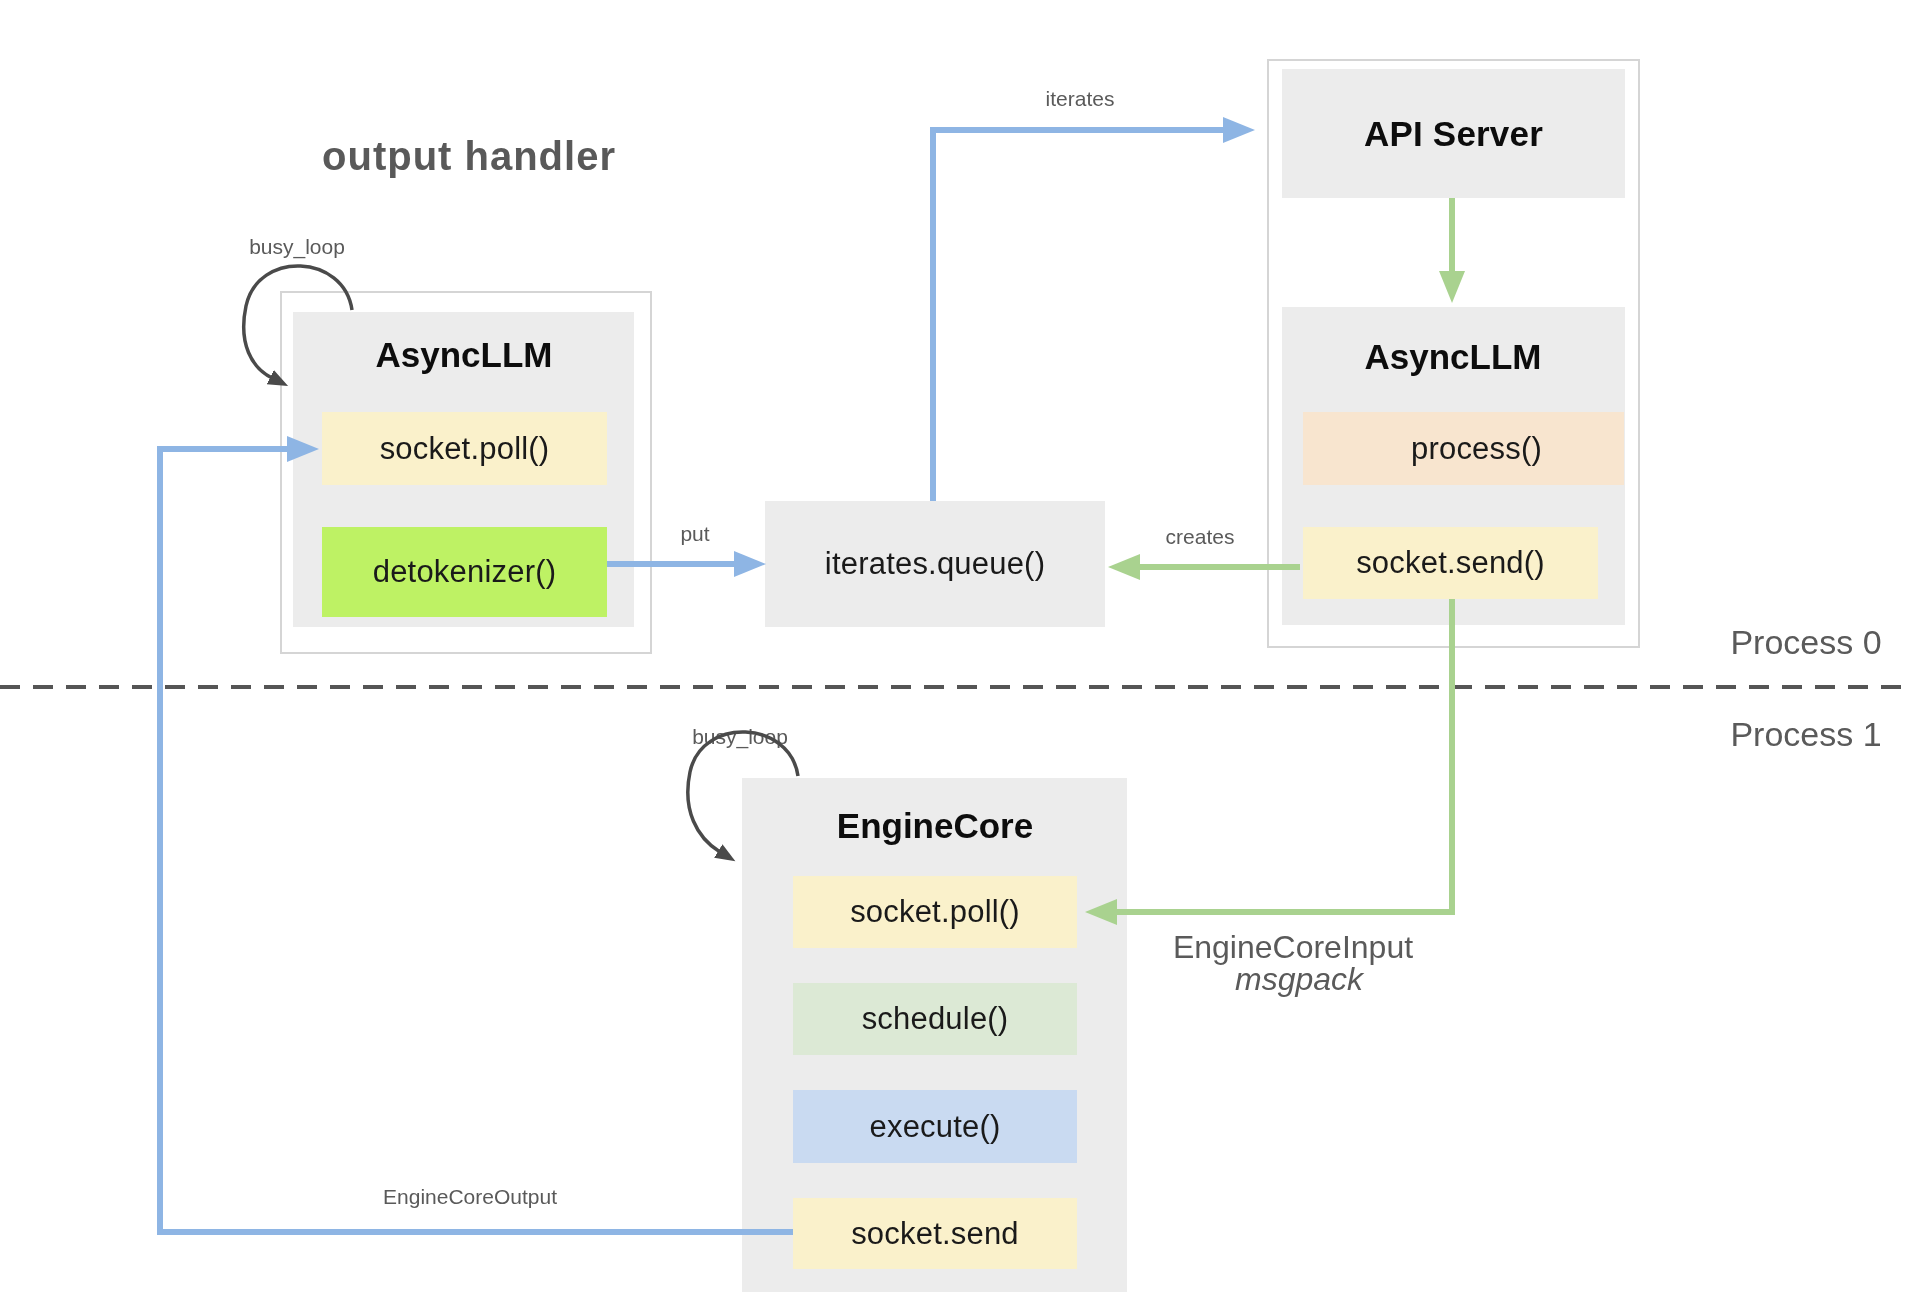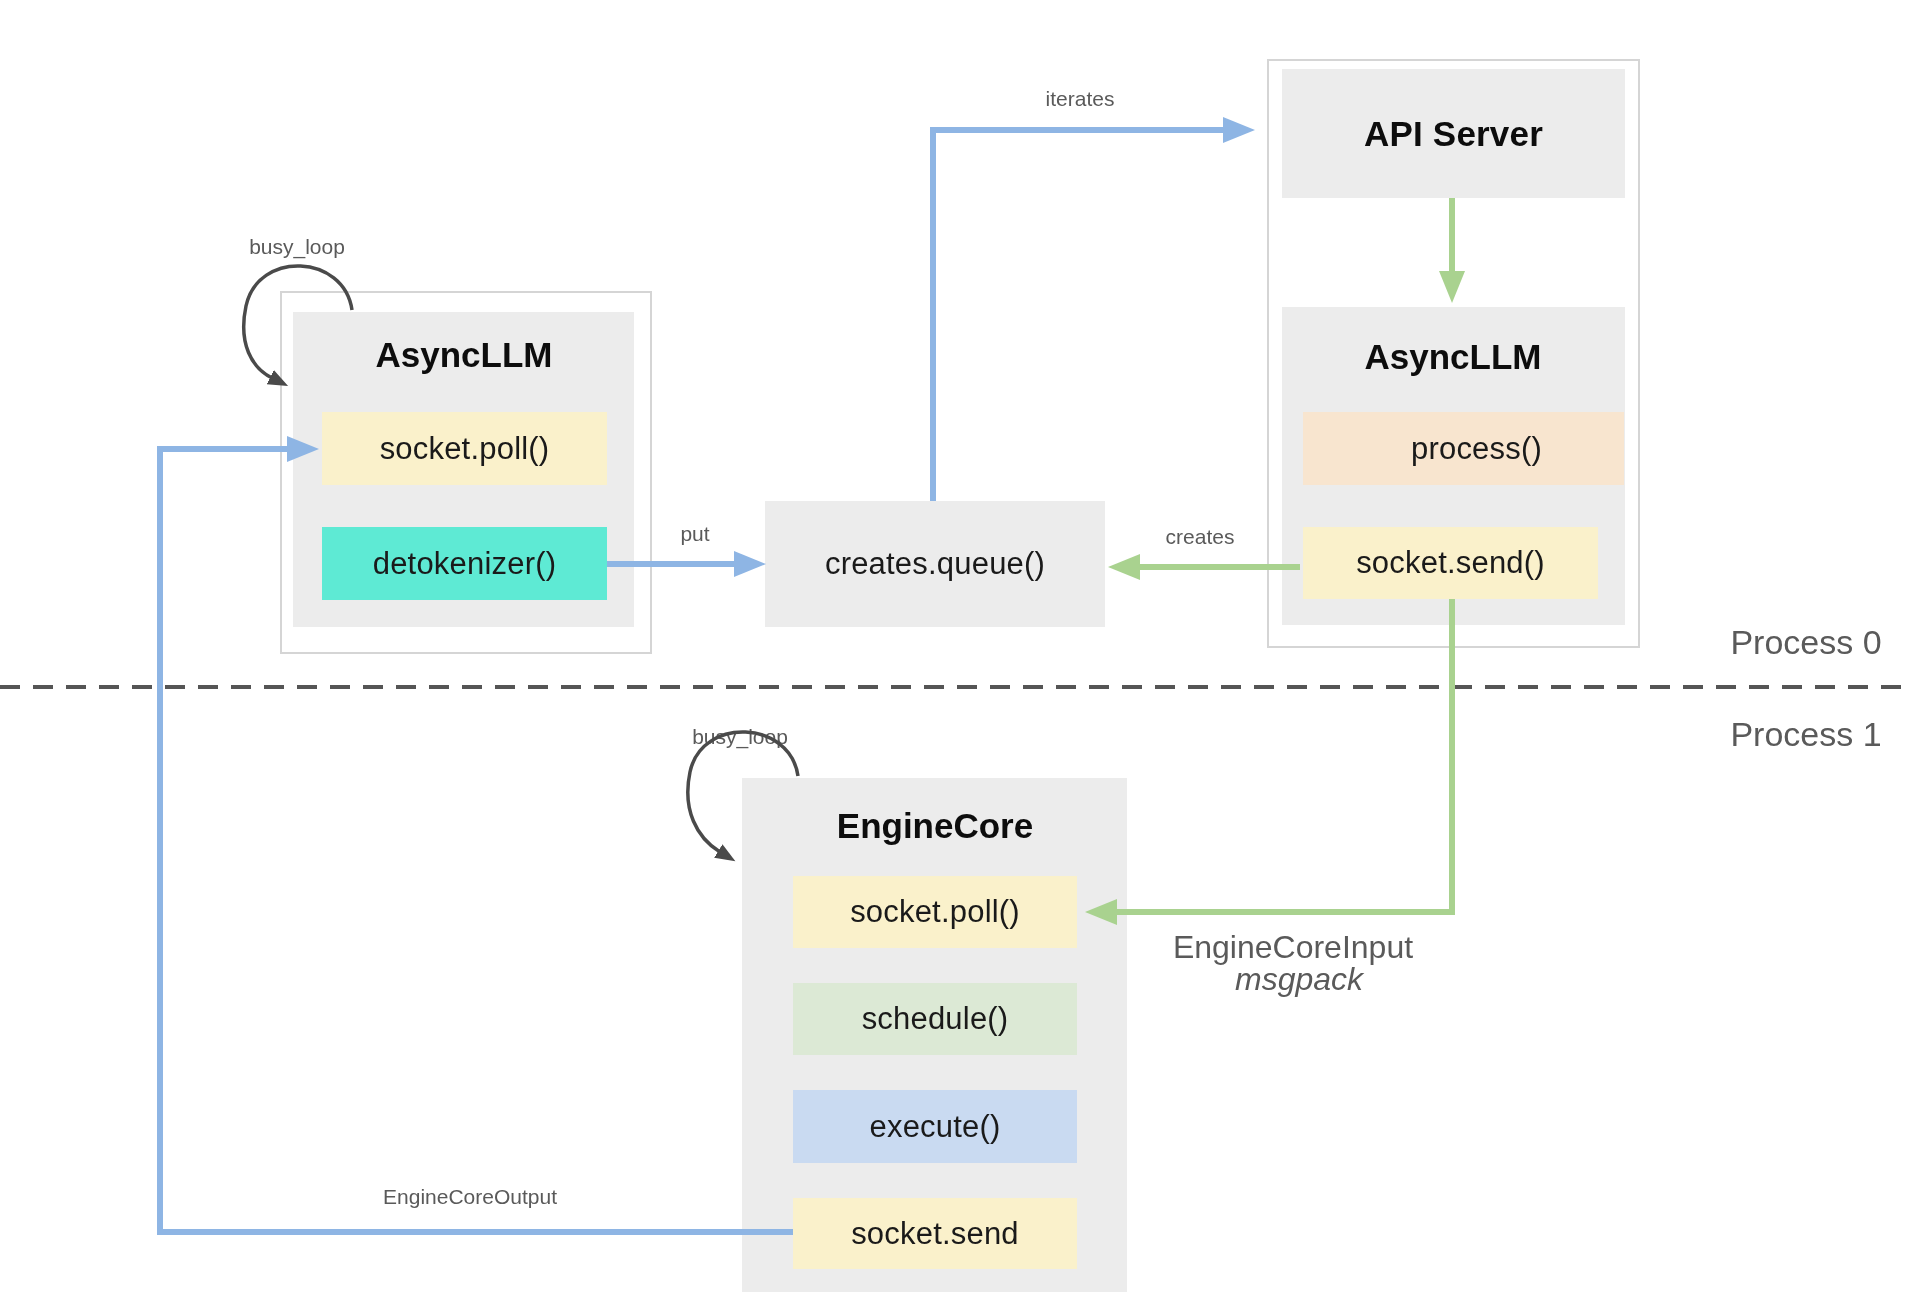--- a/index.html
+++ b/index.html
@@ -25,28 +25,29 @@
   .blue-line{stroke:#8EB5E4;stroke-width:6;fill:none;}
   .green-line{stroke:#A9D28F;stroke-width:6;fill:none;}
   .dark-arc{stroke:#4a4a4a;stroke-width:3.5;fill:none;}
   .dashed-line{stroke:#555555;stroke-width:4;stroke-dasharray:20 13;}
 </style>
 </head>
 <body>
 
 <div id="canvas">
 
+  <div class="abs center big-title" style="left:469px;top:156px;">output handler</div>
 
   <div class="abs group-outline" style="left:280px;top:291px;width:372px;height:363px;"></div>
   <div class="abs panel" style="left:293px;top:312px;width:341px;height:315px;"></div>
   <div class="abs center box-title" style="left:464px;top:355px;">AsyncLLM</div>
   <div class="abs method" style="left: 322px; top: 412px; width: 285px; height: 73px; background: rgb(250, 241, 203);">socket.poll()</div>
-  <div class="abs method" style="left: 322px; top: 527px; width: 285px; height: 73px; background: #5eead4;">detokenizer()</div>
+  <div class="abs method" style="left: 322px; top: 527px; width: 285px; height: 90px; background: #bef264;">detokenizer()</div>
 
-  <div class="abs panel method" style="left:765px;top:501px;width:340px;height:126px;">creates.queue()</div>
+  <div class="abs panel method" style="left:765px;top:501px;width:340px;height:126px;">iterates.queue()</div>
 
   <div class="abs group-outline" style="left:1267px;top:59px;width:373px;height:589px;"></div>
   <div class="abs panel method box-title" style="left:1282px;top:69px;width:343px;height:129px;">API Server</div>
   <div class="abs panel" style="left:1282px;top:307px;width:343px;height:318px;"></div>
   <div class="abs center box-title" style="left:1453px;top:357px;">AsyncLLM</div>
   <div class="abs method" style="left: 1303px; top: 412px; width: 295px; height: 73px; background: rgb(248, 229, 207); padding-left: 26px;">process()</div>
   <div class="abs method" style="left: 1303px; top: 527px; width: 295px; height: 72px; background: rgb(250, 241, 203);">socket.send()</div>
 
   <div class="abs panel" style="left:742px;top:778px;width:385px;height:514px;"></div>
   <div class="abs center box-title" style="left:935px;top:826px;">EngineCore</div>

